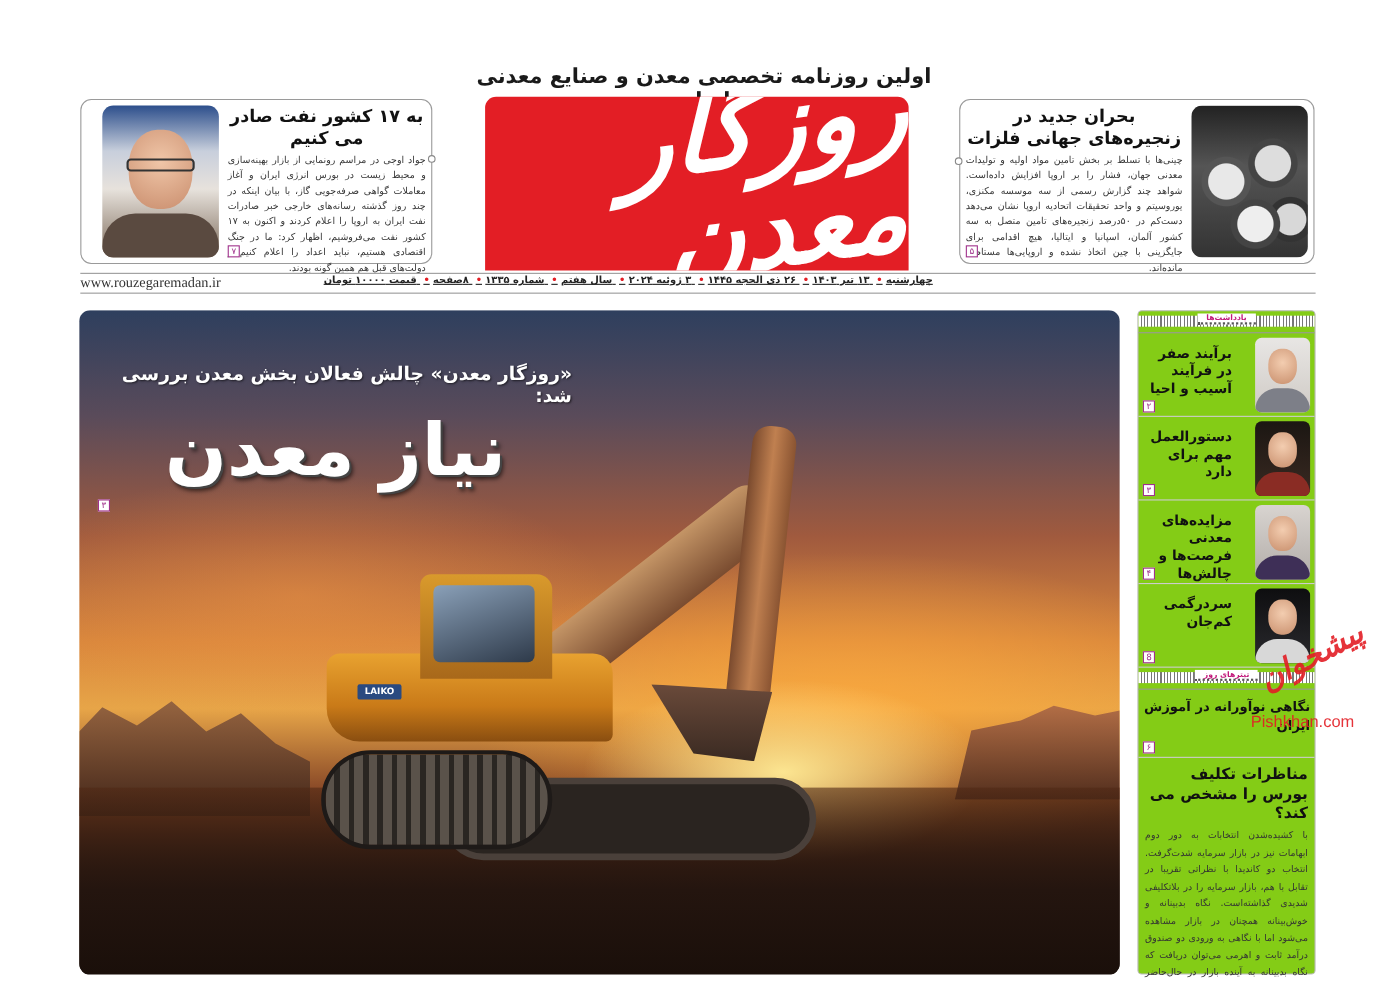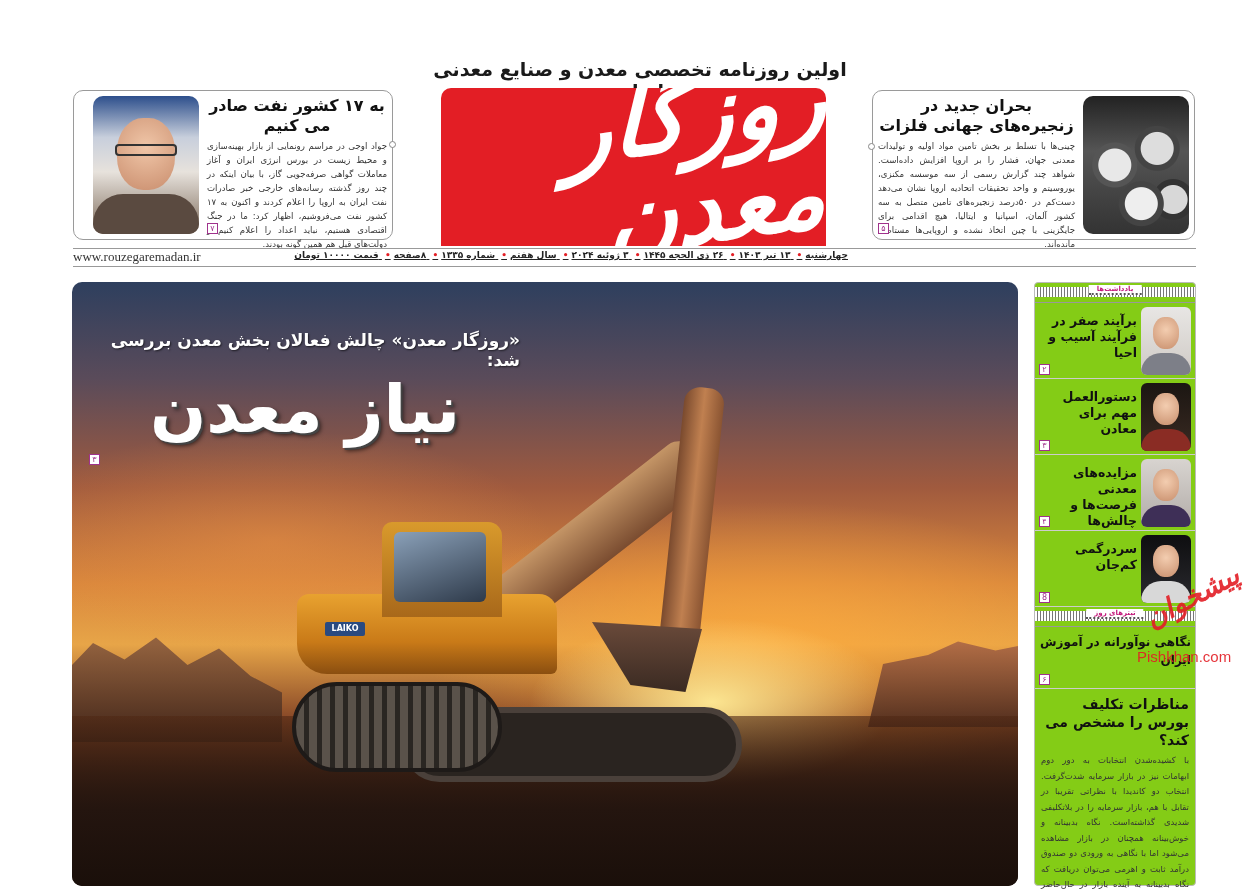--- a/index.html
+++ b/index.html
@@ -110,21 +110,21 @@
   }
   .section-head {
     position: relative; height: 20px; border-bottom: 1px solid #999;
     background: repeating-linear-gradient(90deg, #fff 0 2px, #777 2px 3px);
     background-size: 100% 10px; background-repeat: repeat-x; background-position: 0 4px;
   }
   .section-head span {
     position: absolute; left: 50%; top: 2px; transform: translateX(-50%); background: #fff; padding: 0 8px;
     color: #c2187a; font-size: 7px; font-weight: bold; direction: rtl; border-bottom: 2px dotted #555;
   }
-  .col-item { position: relative; height: 76px; border-bottom: 1px solid #ccc; display: flex; flex-direction: row-reverse; padding: 4px; gap: 4px; }
+  .col-item { position: relative; height: 76px; border-bottom: 1px solid #ccc; display: flex; flex-direction: row-reverse; padding: 4px; gap: 21px; }
   .col-photo { width: 50px; height: 68px; border-radius: 6px; flex-shrink: 0; position: relative; overflow: hidden; }
   .col-photo .f { position: absolute; left: 12px; top: 10px; width: 26px; height: 32px; border-radius: 45%; background: radial-gradient(circle at 50% 40%, #f3cdb0, #c88e6c); }
   .col-photo .b { position: absolute; left: 0; bottom: 0; width: 50px; height: 22px; border-radius: 20px 20px 0 0; }
   .p1 { background: linear-gradient(180deg, #e8e6e4, #cfcac5); } .p1 .b { background: #7d7f88; }
   .p2 { background: linear-gradient(180deg, #1b1612, #3a2a22); } .p2 .b { background: #8a2c24; }
   .p3 { background: linear-gradient(180deg, #d8d4d0, #b2aca8); } .p3 .b { background: #3e2f57; }
   .p4 { background: linear-gradient(180deg, #0e0e10, #2a2a2e); } .p4 .b { background: #d8d8d8; }
   .col-title { flex: 1; direction: rtl; text-align: right; font-weight: bold; font-size: 12.5px; line-height: 16px; color: #111; padding-top: 6px; }
   .col-item .page-badge { position: absolute; left: 4px; bottom: 3px; }
 
@@ -218,21 +218,21 @@
         <div class="b"></div>
       </div>
     <div class="col-title">برآیند صفر در فرآیند آسیب و احیا</div>
     <span class="page-badge">۲</span>
   </div>
   <div class="col-item">
     <div class="col-photo p2">
         <div class="f"></div>
         <div class="b"></div>
       </div>
-    <div class="col-title">دستورالعمل مهم برای معادن</div>
+    <div class="col-title">دستورالعمل مهم برای دارد</div>
     <span class="page-badge">۳</span>
   </div>
   <div class="col-item">
     <div class="col-photo p3">
         <div class="f"></div>
         <div class="b"></div>
       </div>
     <div class="col-title">مزایده‌های معدنی فرصت‌ها و چالش‌ها</div>
     <span class="page-badge">۴</span>
   </div>

